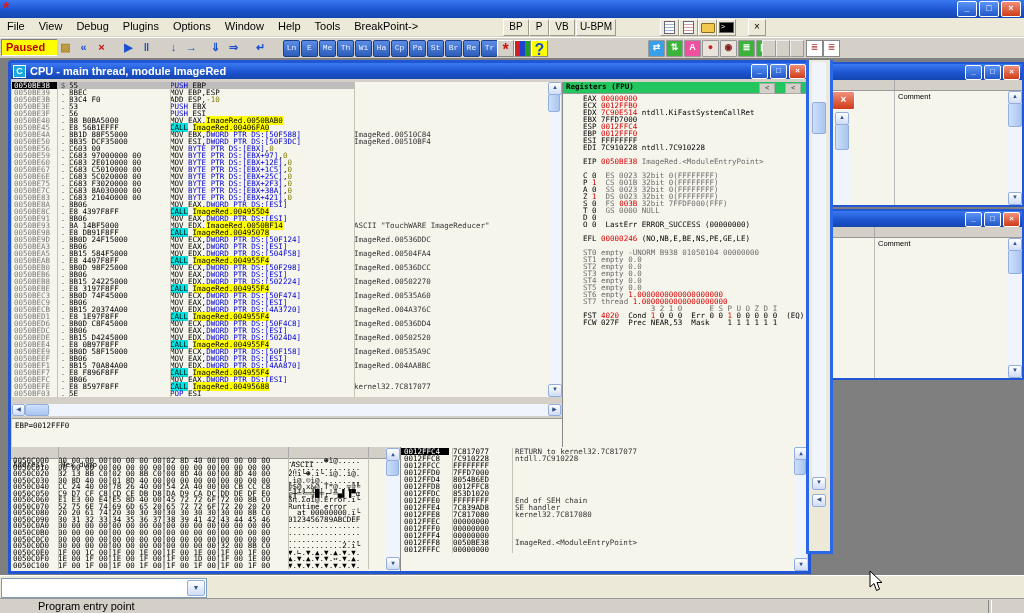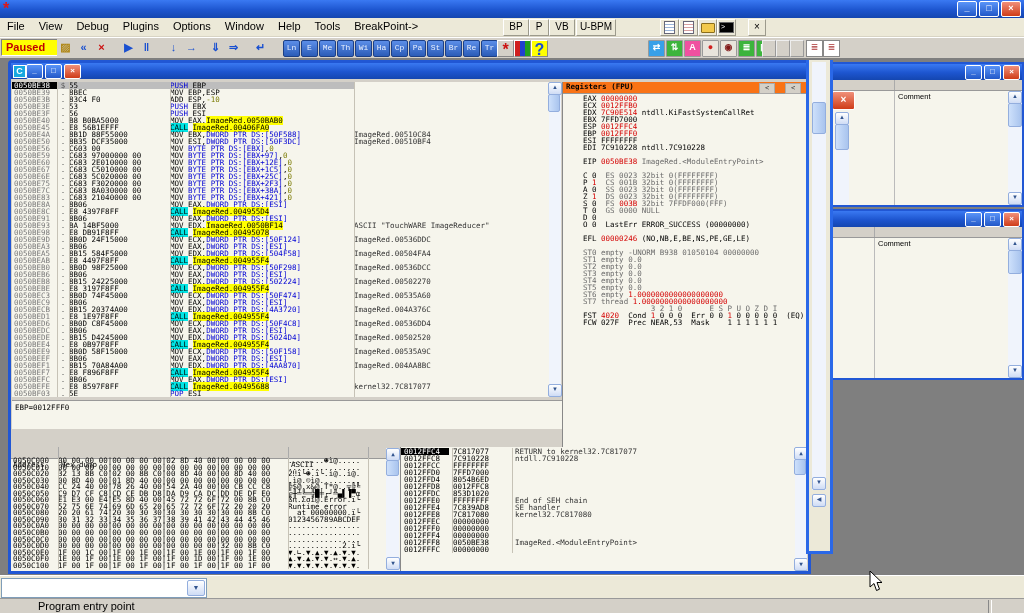--- a/index.html
+++ b/index.html
@@ -77,21 +77,21 @@
   .drow.sel .ca{background:#000;color:#fff;}
   .drow.sel .cm,.drow.sel .cb2,.drow.sel .ci{background:#bdbdbd;}
   .ca{width:45px;color:#7a7a7a;padding-left:2px;box-sizing:border-box;}
   .cm{width:12px;color:#555;text-align:center;box-sizing:border-box;}
   .cb2{width:101px;color:#000;box-sizing:border-box;}
   .ci{width:184px;box-sizing:border-box;}
   .cc{flex:1;color:#333;}
   .sg-k{color:#000;} .sg-g{color:#6b6b6b;} .sg-r{color:#d40000;} .sg-b{color:#0000d4;}
   .sg-o{color:#7a7a00;} .sg-yb{background:#ffff00;color:#000;} .sg-cb{background:#00e4e4;color:#000;}
   
-  .reghdr{position:absolute;left:0;top:0;right:0;height:11px;background:#f97316;border-bottom:1px solid #999;
+  .reghdr{position:absolute;left:0;top:0;right:0;height:11px;background:#22c55e;border-bottom:1px solid #999;
           font-size:7.5px;font-weight:bold;line-height:10px;padding-left:3px;}
   .regcol{position:absolute;top:1px;width:14px;height:9px;font-size:7px;line-height:8px;text-align:center;
           color:#333;background:#d4d0c8;border:1px solid #aaa;font-weight:normal;}
   .rline{height:7px;line-height:7px;font-size:7.5px;white-space:pre;padding-left:20px;}
   
   .durow{height:6.55px;line-height:6.55px;font-size:7.5px;white-space:pre;display:flex;color:#000;}
   .da{width:47px;padding-left:2px;box-sizing:border-box;}
   .dh{width:230px;box-sizing:border-box;}
   .dt{width:80px;box-sizing:border-box;}
   
@@ -272,20 +272,21 @@
       <span class="sthumb" style="top:40px;left:0;width:12px;height:30px;"></span>
       <span class="sarr" style="bottom:0;left:0;">▼</span>
     </div>
     <span class="sarr" style="position:absolute;left:3px;top:434px;width:12px;">◀</span>
     <div style="position:absolute;left:4px;top:448px;width:12px;height:12px;background:repeating-linear-gradient(135deg,#ece9d8 0,#ece9d8 2px,#9a96885 2px,#9a9688 3px);"></div>
   </div>
 
   <div class="cpu">
     <div class="cputitle">
       <span class="cpuicon">C</span>
+      <span class="cputitle-text">CPU - main thread, module ImageRed</span>
       <span class="xbtns">
         <span class="xbtn">_</span>
         <span class="xbtn">□</span>
         <span class="xbtn close">×</span>
       </span>
     </div>
 
     <div class="pane mono" style="left:1px;top:19px;width:537px;height:315px;" id="disrows">
       <span class="vsep" style="left:45px;background:#c6c2b6;"></span>
       <span class="vsep" style="left:57px;background:#c6c2b6;"></span>
@@ -343,21 +344,21 @@
       <span class="sthumb" style="top:12px;left:-1px;width:10px;height:16px;"></span>
       <span class="sarr" style="bottom:0;left:-1px;">▼</span>
     </div>
 
     <div class="strack" style="left:1px;top:341px;width:549px;height:12px;">
       <span class="sarr" style="left:0;top:0;width:11px;height:10px;">◀</span>
       <span class="sthumb h" style="left:13px;top:0;width:22px;height:10px;"></span>
       <span class="sarr" style="right:0;top:0;width:11px;height:10px;">▶</span>
     </div>
 
-    <div class="pane mono info-pane" style="left:1px;top:337px;width:549px;height:26px;">
+    <div class="pane mono info-pane" style="left:1px;top:355px;width:549px;height:26px;">
       <span>EBP=0012FFF0</span>
     </div>
 
     <div class="pane mono" style="left:551px;top:19px;width:244px;height:365px;border-left:1px solid #888;">
       <div class="reghdr">
         <span>Registers (FPU)</span>
         <span class="regcol" style="right:32px;">&lt;</span>
         <span class="regcol" style="right:6px;">&lt;</span>
       </div>
       <div id="reglines" style="position:absolute;left:0;top:13px;right:0;">

